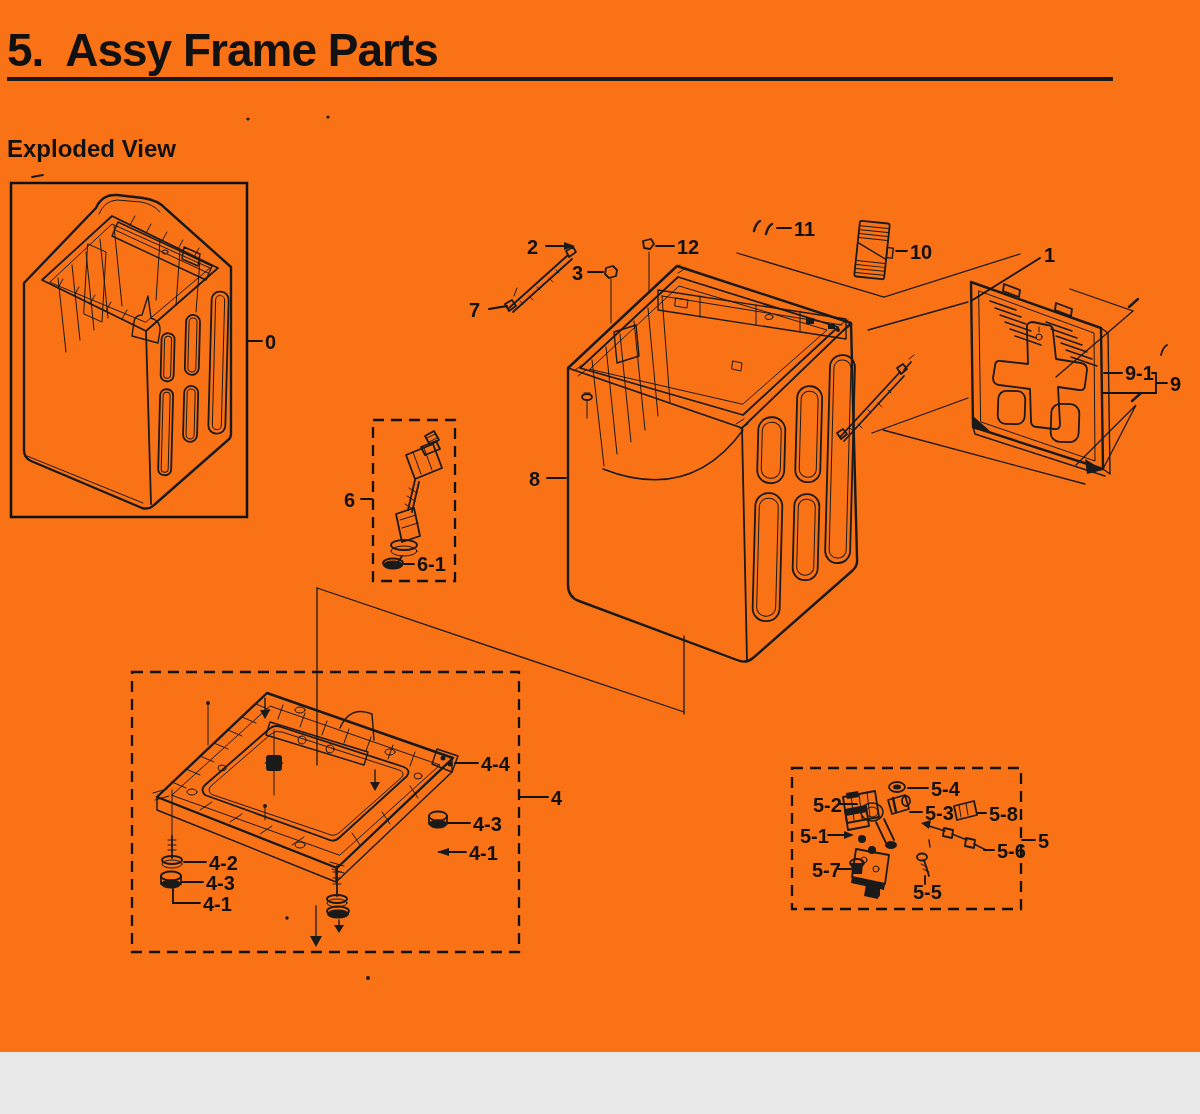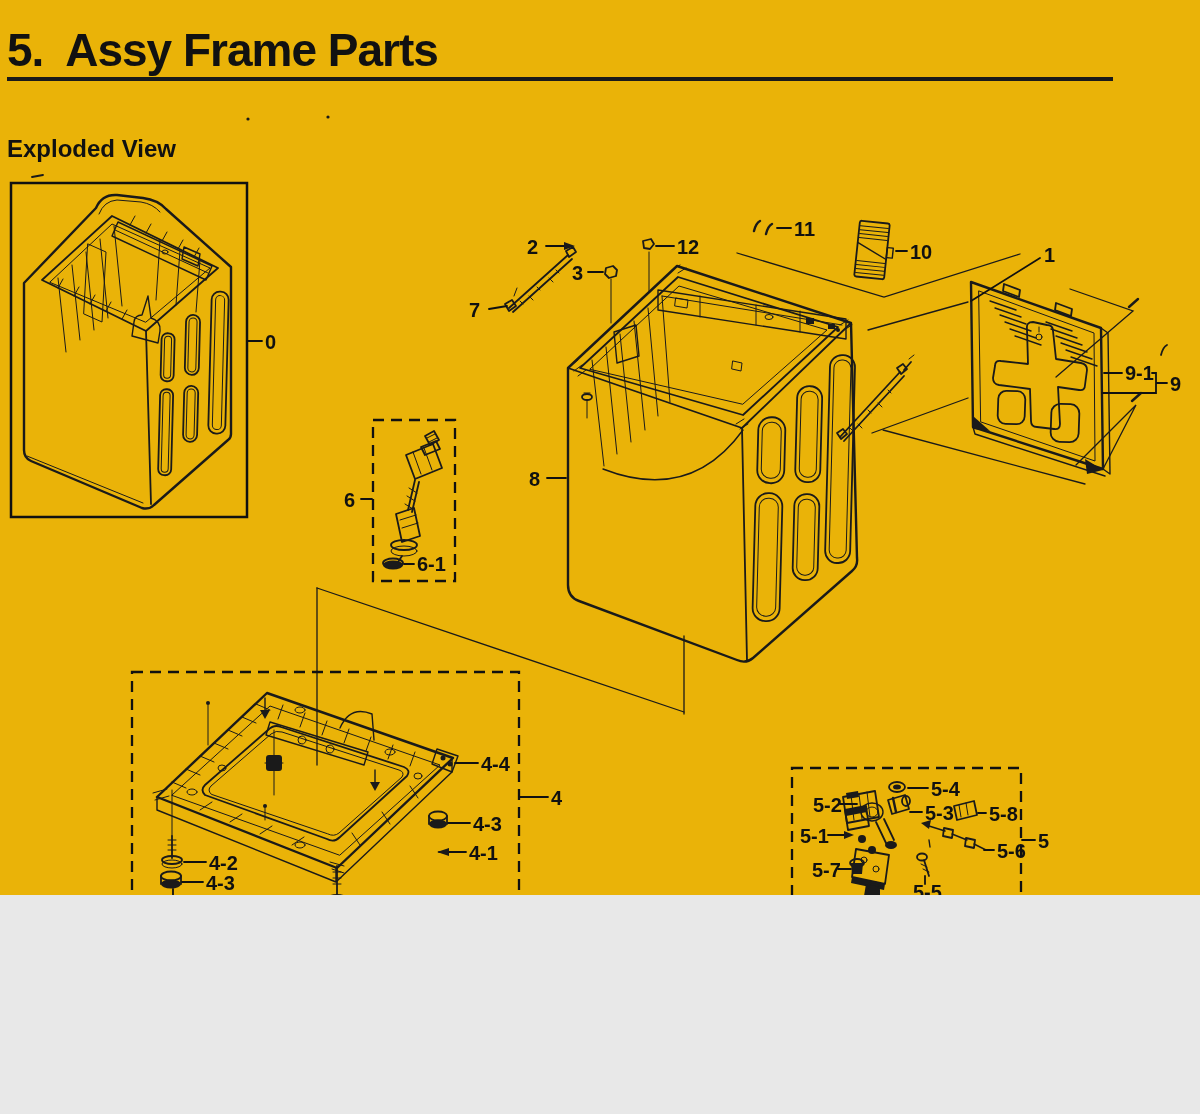--- a/index.html
+++ b/index.html
@@ -1,17 +1,17 @@
 <!DOCTYPE html>
 <html><head>
 <meta charset="utf-8">
 <style>
   html,body { margin:0; padding:0; background:#e8e8e8; }
   .page {
-    position:relative; width:1200px; height:895px; background:#eab308;
+    position:relative; width:1200px; height:1052px; background:#f97316;
     font-family:"Liberation Sans", sans-serif; overflow:hidden;
   }
   svg { display:block; }
   .title    { font:700 46px "Liberation Sans", sans-serif; fill:#111; letter-spacing:-1px; white-space:pre; }
   .subtitle { font:700 24px "Liberation Sans", sans-serif; fill:#111; }
   .callout  { font:600 20px "Liberation Sans", sans-serif; fill:#111; }
   .ln   { stroke:#1a1a1a; fill:none; stroke-width:1.8; stroke-linecap:round; stroke-linejoin:round; }
   .ln2  { stroke:#1a1a1a; fill:none; stroke-width:2.4; stroke-linecap:round; stroke-linejoin:round; }
   .thin { stroke:#1a1a1a; fill:none; stroke-width:1;   stroke-linecap:round; stroke-linejoin:round; }
   .med  { stroke:#1a1a1a; fill:none; stroke-width:1.4; stroke-linecap:round; stroke-linejoin:round; }

